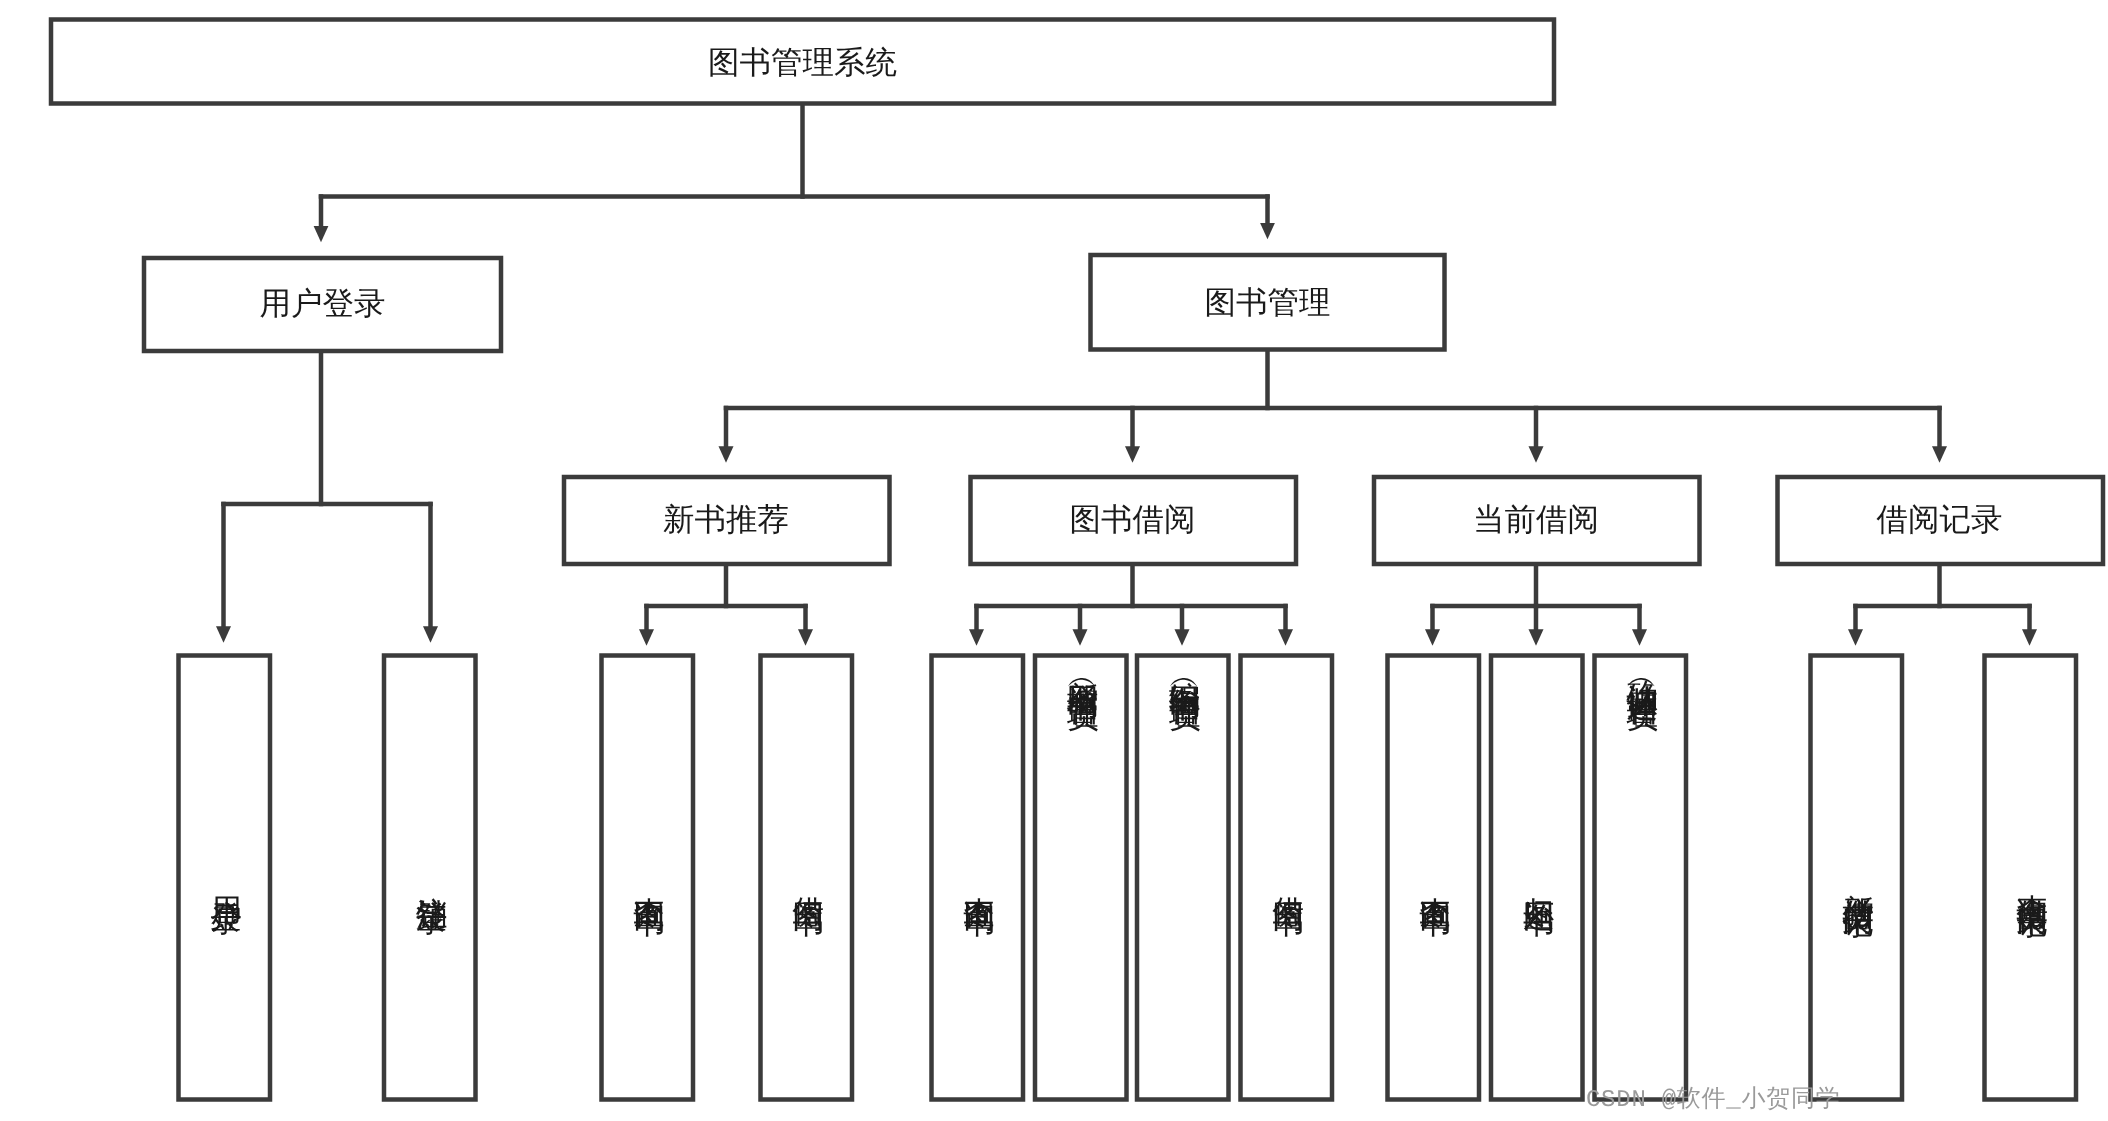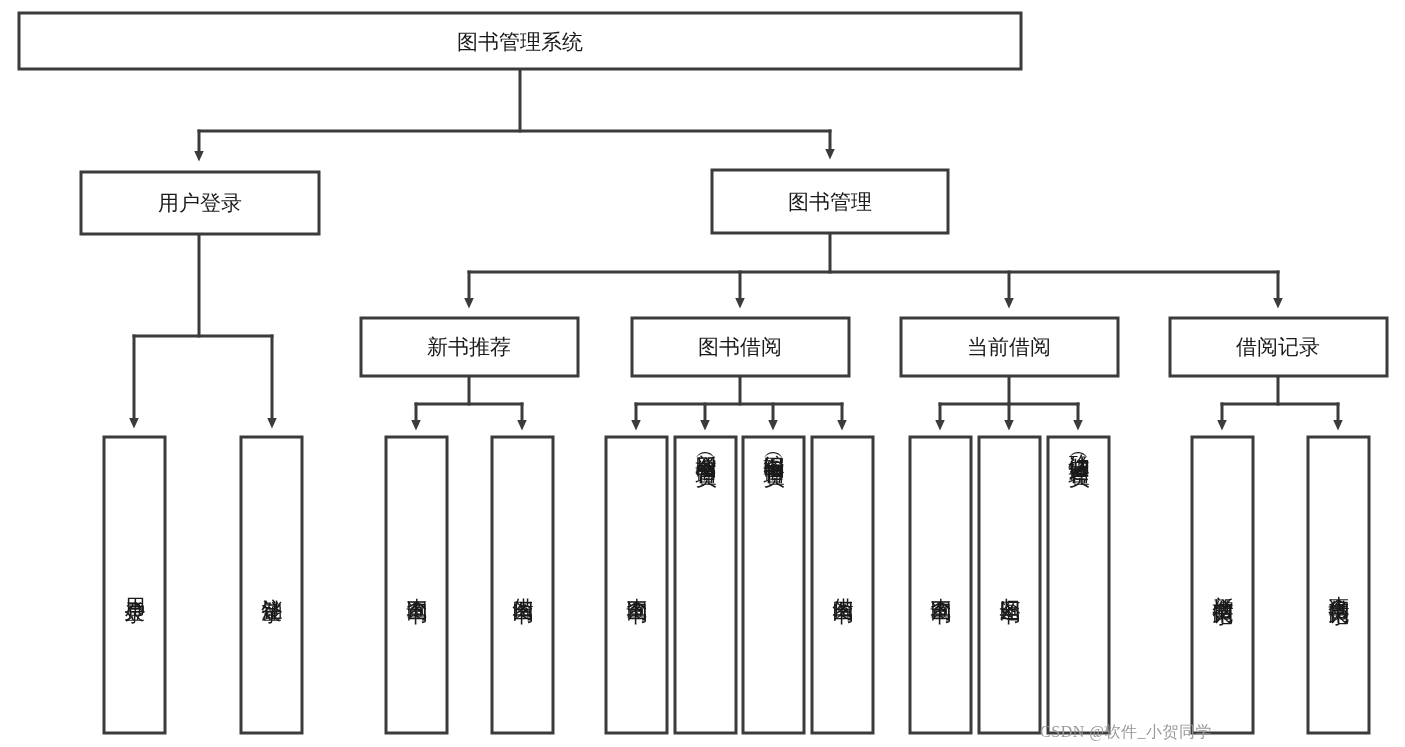--- a/index.html
+++ b/index.html
@@ -12,20 +12,21 @@
     height: 747px;
     font-family: "Liberation Sans", "DejaVu Sans", sans-serif;
     overflow: hidden;
     position: relative;
   }
   #diagram-root {
     position: relative;
     width: 1220px;
     height: 747px;
     background: #ffffff;
+    margin-left: 15px;
   }
   svg.diagram-svg {
     position: absolute;
     left: 0;
     top: 0;
     width: 1405px;
     height: 747px;
     display: block;
   }
   .node-box {
@@ -64,21 +65,21 @@
     font-size: 21px;
     line-height: 1.18;
     letter-spacing: 2px;
     color: #1a1a1a;
     white-space: nowrap;
   }
   .watermark {
     position: absolute;
     right: 8px;
     bottom: 4px;
-    font-family: Liberation Serif, serif;
+    font-family: Liberation Mono, monospace;
     font-size: 16px;
     color: #9a9a9a;
     letter-spacing: 0.5px;
     white-space: nowrap;
   }
 </style>
 </head>
 <body>
 
 <div id="diagram-root">

